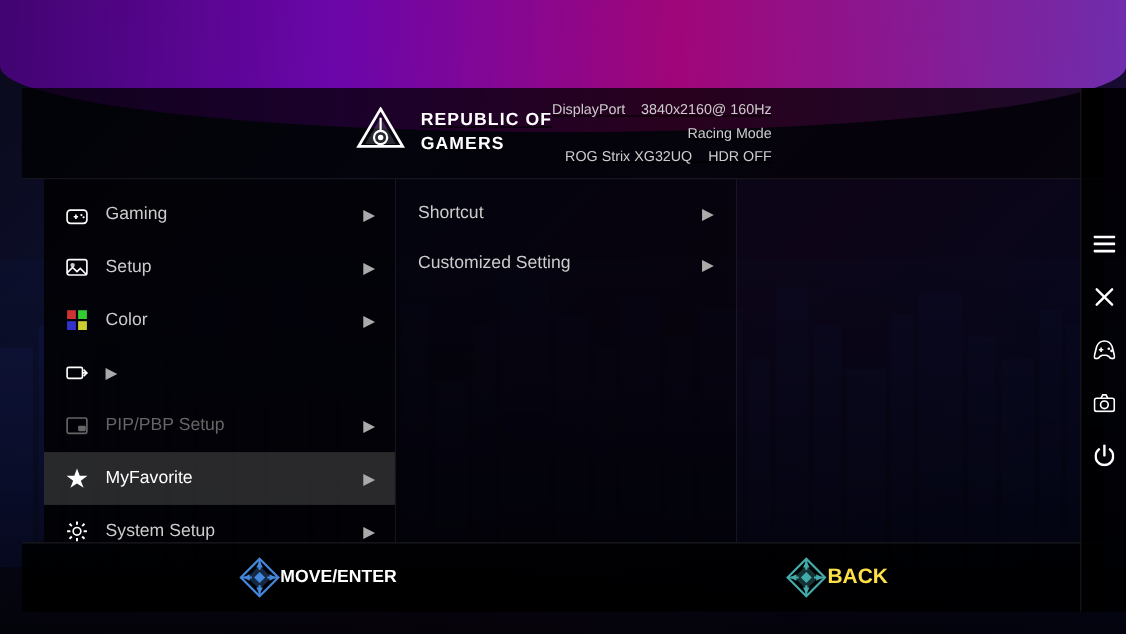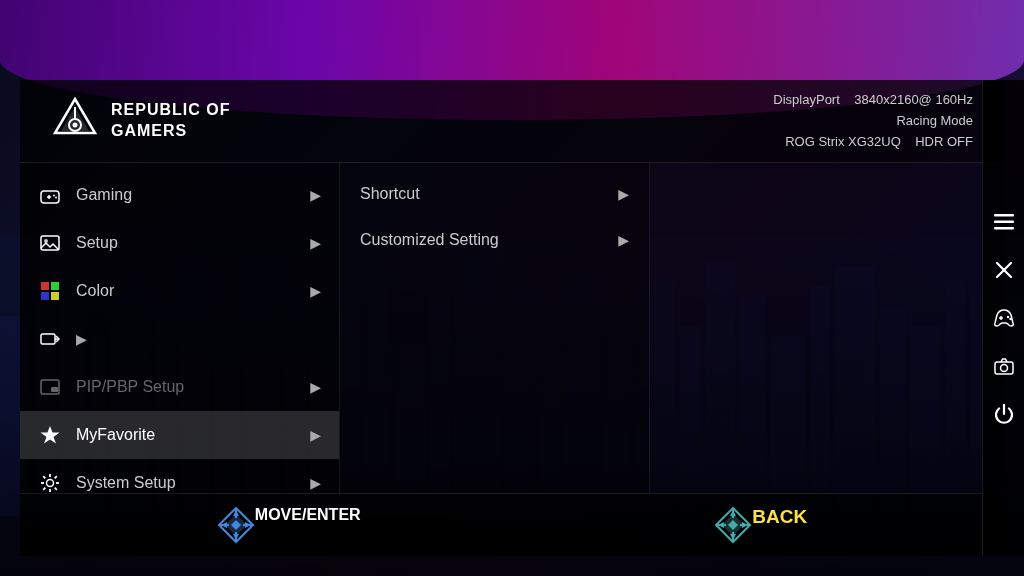--- a/index.html
+++ b/index.html
@@ -49,24 +49,25 @@
       bottom: 20px;
       z-index: 10;
       display: flex;
       flex-direction: column;
     }
 
     
     .osd-header {
       display: flex;
       align-items: center;
-      justify-content: space-between;
+      justify-content: center;
       padding: 10px 31px;
       background: rgba(0,0,0,0.75);
       border-bottom: 1px solid rgba(255,255,255,0.1);
+      text-decoration: underline;
     }
 
     .rog-logo {
       display: flex;
       align-items: center;
       gap: 12px;
     }
 
     .rog-icon {
       width: 48px;
@@ -87,20 +88,21 @@
       color: #cccccc;
       font-size: 13px;
       line-height: 1.6;
     }
 
     
     .osd-body {
       display: flex;
       flex: 1;
       min-height: 0;
+      margin-left: 20px;
     }
 
     
     .menu-left {
       width: 320px;
       background: rgba(0,0,0,0.82);
       border-right: 1px solid rgba(255,255,255,0.08);
       display: flex;
       flex-direction: column;
       padding: 8px 0;
@@ -212,20 +214,21 @@
       display: flex;
       align-items: center;
       justify-content: space-around;
       background: rgba(0,0,0,0.88);
       padding: 12px 20px;
       border-top: 1px solid rgba(255,255,255,0.1);
     }
 
     .nav-item {
       display: flex;
+      align-items: center;
       color: white;
       font-size: 16px;
       font-weight: bold;
     }
 
     
     .buildings {
       position: absolute;
       bottom: 60px;
       left: 0; right: 0;

